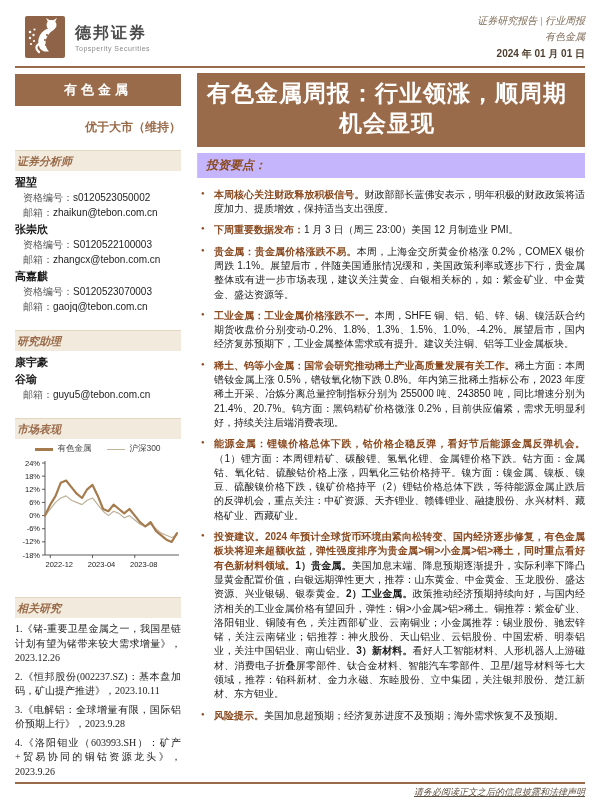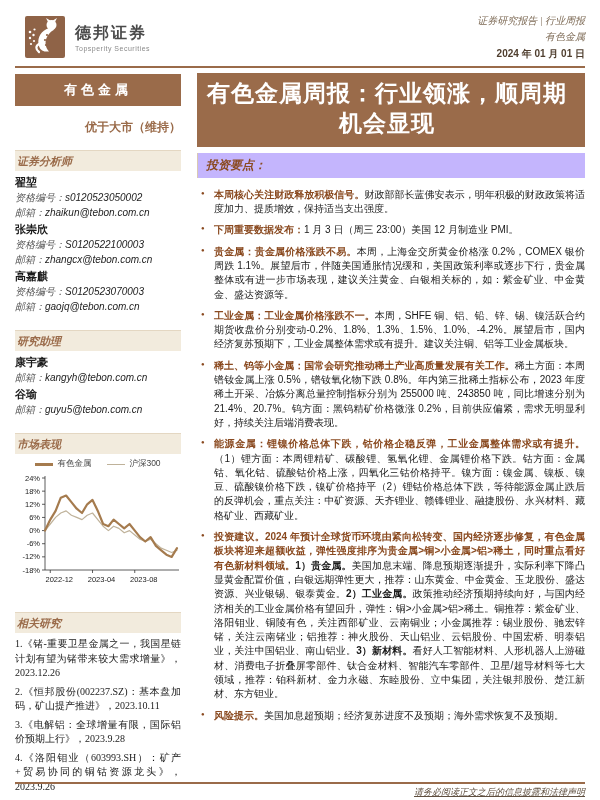--- a/index.html
+++ b/index.html
@@ -27,21 +27,21 @@
   
   .badge { background:#9a6b4a; color:#fff; text-align:center; font-size:13px; font-weight:bold;
            letter-spacing:4px; padding:7px 0; font-family:"Liberation Serif",serif; }
   .rating { text-align:right; color:#9a6b4a; font-weight:bold; font-size:12px; margin:13px 0 14px 0;
             font-family:"Liberation Serif",serif; }
   .sec-h { background:#f2ebdd; color:#9a6b4a; font-weight:bold; font-style:italic; font-size:11px;
            padding:3px 18px 2px 2px; margin-bottom:4px; font-family:"Liberation Serif",serif;
            border-top:1px solid #e4d7c2; }
   .person { margin-bottom:2px; }
   .p-name { font-size:11px; font-weight:bold; margin:2px 0 1px 0; font-family:"Liberation Serif",serif; }
-  .p-row  { font-size:10px; color:#222; margin:1px 0;font-style:italic; }
+  .p-row  { font-size:10px; color:#222; margin:1px 8px; }
   .p-label{ color:#555; }
   .sec-gap { height:14px; }
 
   
   .legend { display:flex; justify-content:center; gap:16px; font-size:8.5px; color:#444; margin:2px 0 2px 0; }
   .legend-item { display:flex; align-items:center; gap:4px; }
   .sw { display:inline-block; width:18px; height:0; }
   .sw1 { border-top:3px solid #a57b4e; }
   .sw2 { border-top:1.5px solid #bfb29a; }
 
@@ -128,21 +128,20 @@
           <div class="p-row"><span class="p-label">资格编号：</span><span>S0120523070003</span></div>
           <div class="p-row"><span class="p-label">邮箱：</span><span>gaojq@tebon.com.cn</span></div>
         </div>
       </div>
 
     <div class="sec-gap"></div>
     <div class="sec-h">研究助理</div>
     <div id="assistant-list">
         <div class="person">
           <div class="p-name">康宇豪</div>
-          <div class="p-row"><span class="p-label">邮箱：</span><span>kangyh@tebon.com.cn</span></div>
         </div>
         <div class="person">
           <div class="p-name">谷瑜</div>
           <div class="p-row"><span class="p-label">邮箱：</span><span>guyu5@tebon.com.cn</span></div>
         </div>
       </div>
 
     <div class="sec-gap"></div>
     <div class="sec-h">市场表现</div>
     <div class="legend" id="chart-legend">
@@ -198,21 +197,21 @@
     <div class="title-banner">
       <span>有色金属周报：行业领涨，顺周期机会显现</span>
     </div>
     <div class="hl-strip">投资要点：</div>
     <ul class="bullets" id="bullet-list">
         <li><span class="lead">本周核心关注财政释放积极信号。</span><span>财政部部长蓝佛安表示，明年积极的财政政策将适度加力、提质增效，保持适当支出强度。</span></li>
         <li><span class="lead">下周重要数据发布：</span><span>1 月 3 日（周三 23:00）美国 12 月制造业 PMI。</span></li>
         <li><span class="lead">贵金属：贵金属价格涨跌不易。</span><span>本周，上海金交所黄金价格涨 0.2%，COMEX 银价周跌 1.1%。展望后市，伴随美国通胀情况缓和，美国政策利率或逐步下行，贵金属整体或有进一步市场表现，建议关注黄金、白银相关标的，如：紫金矿业、中金黄金、盛达资源等。</span></li>
         <li><span class="lead">工业金属：工业金属价格涨跌不一。</span><span>本周，SHFE 铜、铝、铅、锌、锡、镍活跃合约期货收盘价分别变动-0.2%、1.8%、1.3%、1.5%、1.0%、-4.2%。展望后市，国内经济复苏预期下，工业金属整体需求或有提升。建议关注铜、铝等工业金属板块。</span></li>
         <li><span class="lead">稀土、钨等小金属：国常会研究推动稀土产业高质量发展有关工作。</span><span>稀土方面：本周镨钕金属上涨 0.5%，镨钕氧化物下跌 0.8%。年内第三批稀土指标公布，2023 年度稀土开采、冶炼分离总量控制指标分别为 255000 吨、243850 吨，同比增速分别为 21.4%、20.7%。钨方面：黑钨精矿价格微涨 0.2%，目前供应偏紧，需求无明显利好，持续关注后端消费表现。</span></li>
-        <li><span class="lead">能源金属：锂镍价格总体下跌，钴价格企稳反弹，工业金属整体需求或有提升。</span><span>（1）锂方面：本周锂精矿、碳酸锂、氢氧化锂、金属锂价格下跌。钴方面：金属钴、氧化钴、硫酸钴价格上涨，四氧化三钴价格持平。镍方面：镍金属、镍板、镍豆、硫酸镍价格下跌，镍矿价格持平（2）锂钴价格总体下跌，等待能源金属止跌后的反弹机会，重点关注：中矿资源、天齐锂业、赣锋锂业、融捷股份、永兴材料、藏格矿业、西藏矿业。</span></li>
+        <li><span class="lead">能源金属：锂镍价格总体下跌，钴价格企稳反弹，看好节后能源金属反弹机会。</span><span>（1）锂方面：本周锂精矿、碳酸锂、氢氧化锂、金属锂价格下跌。钴方面：金属钴、氧化钴、硫酸钴价格上涨，四氧化三钴价格持平。镍方面：镍金属、镍板、镍豆、硫酸镍价格下跌，镍矿价格持平（2）锂钴价格总体下跌，等待能源金属止跌后的反弹机会，重点关注：中矿资源、天齐锂业、赣锋锂业、融捷股份、永兴材料、藏格矿业、西藏矿业。</span></li>
         <li><span class="lead">投资建议。2024 年预计全球货币环境由紧向松转变、国内经济逐步修复，有色金属板块将迎来超额收益，弹性强度排序为贵金属&gt;铜&gt;小金属&gt;铝&gt;稀土，同时重点看好有色新材料领域。</span><span class="seg-b">1）贵金属。</span><span>美国加息末端、降息预期逐渐提升，实际利率下降凸显黄金配置价值，白银远期弹性更大，推荐：山东黄金、中金黄金、玉龙股份、盛达资源、兴业银锡、银泰黄金。</span><span class="seg-b">2）工业金属。</span><span>政策推动经济预期持续向好，与国内经济相关的工业金属价格有望回升，弹性：铜&gt;小金属&gt;铝&gt;稀土。铜推荐：紫金矿业、洛阳钼业、铜陵有色，关注西部矿业、云南铜业；小金属推荐：锡业股份、驰宏锌锗，关注云南锗业；铝推荐：神火股份、天山铝业、云铝股份、中国宏桥、明泰铝业，关注中国铝业、南山铝业。</span><span class="seg-b">3）新材料。</span><span>看好人工智能材料、人形机器人上游磁材、消费电子折叠屏零部件、钛合金材料、智能汽车零部件、卫星/超导材料等七大领域，推荐：铂科新材、金力永磁、东睦股份、立中集团，关注银邦股份、楚江新材、东方钽业。</span></li>
         <li><span class="lead">风险提示。</span><span>美国加息超预期；经济复苏进度不及预期；海外需求恢复不及预期。</span></li>
       </ul>
   </div>
 
   <div class="footer-rule"></div>
   <div class="footer-txt">请务必阅读正文之后的信息披露和法律声明</div>
 </div>
 
 </body></html>

